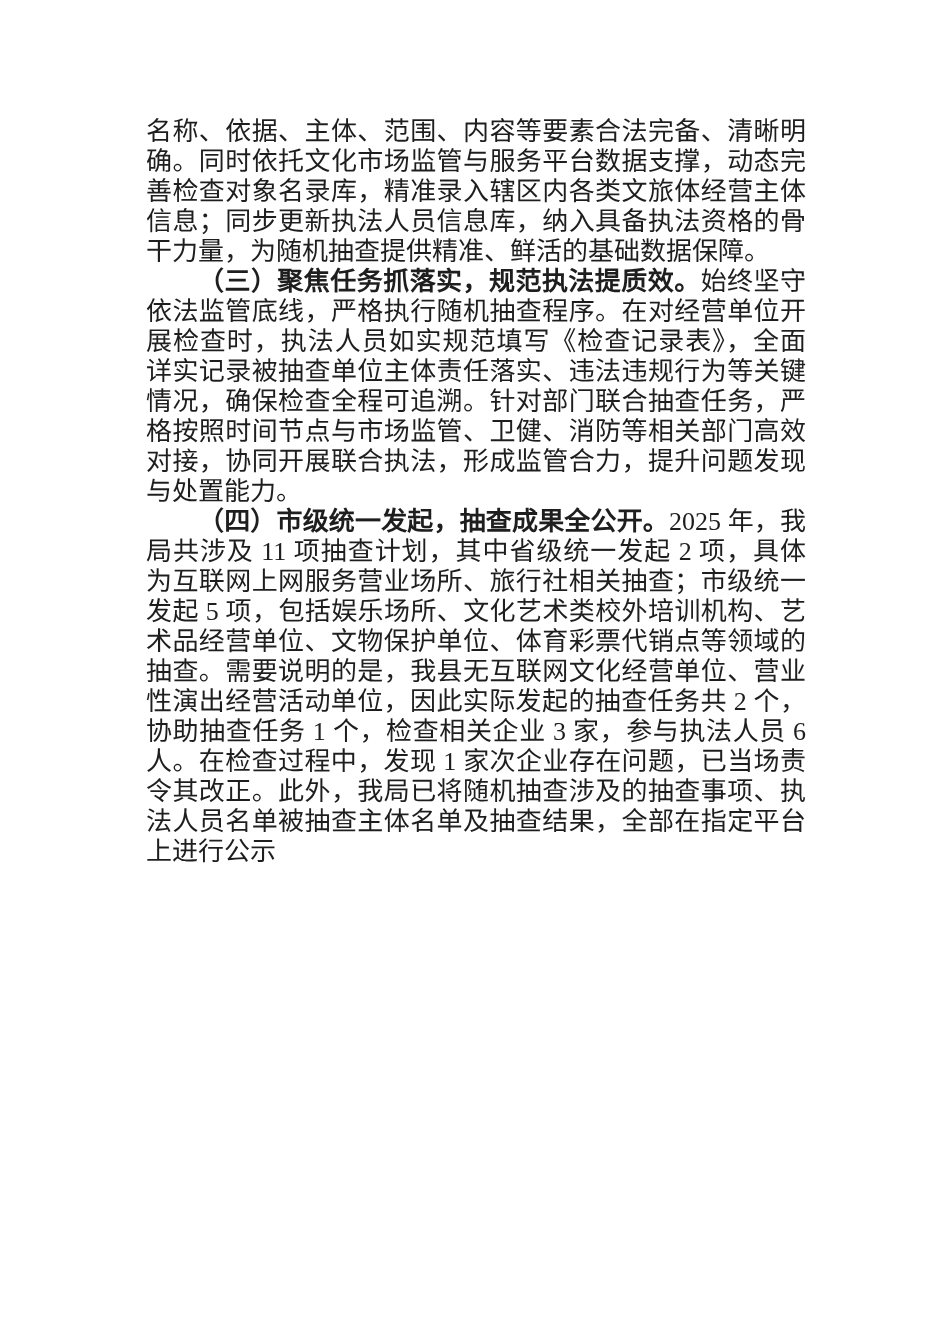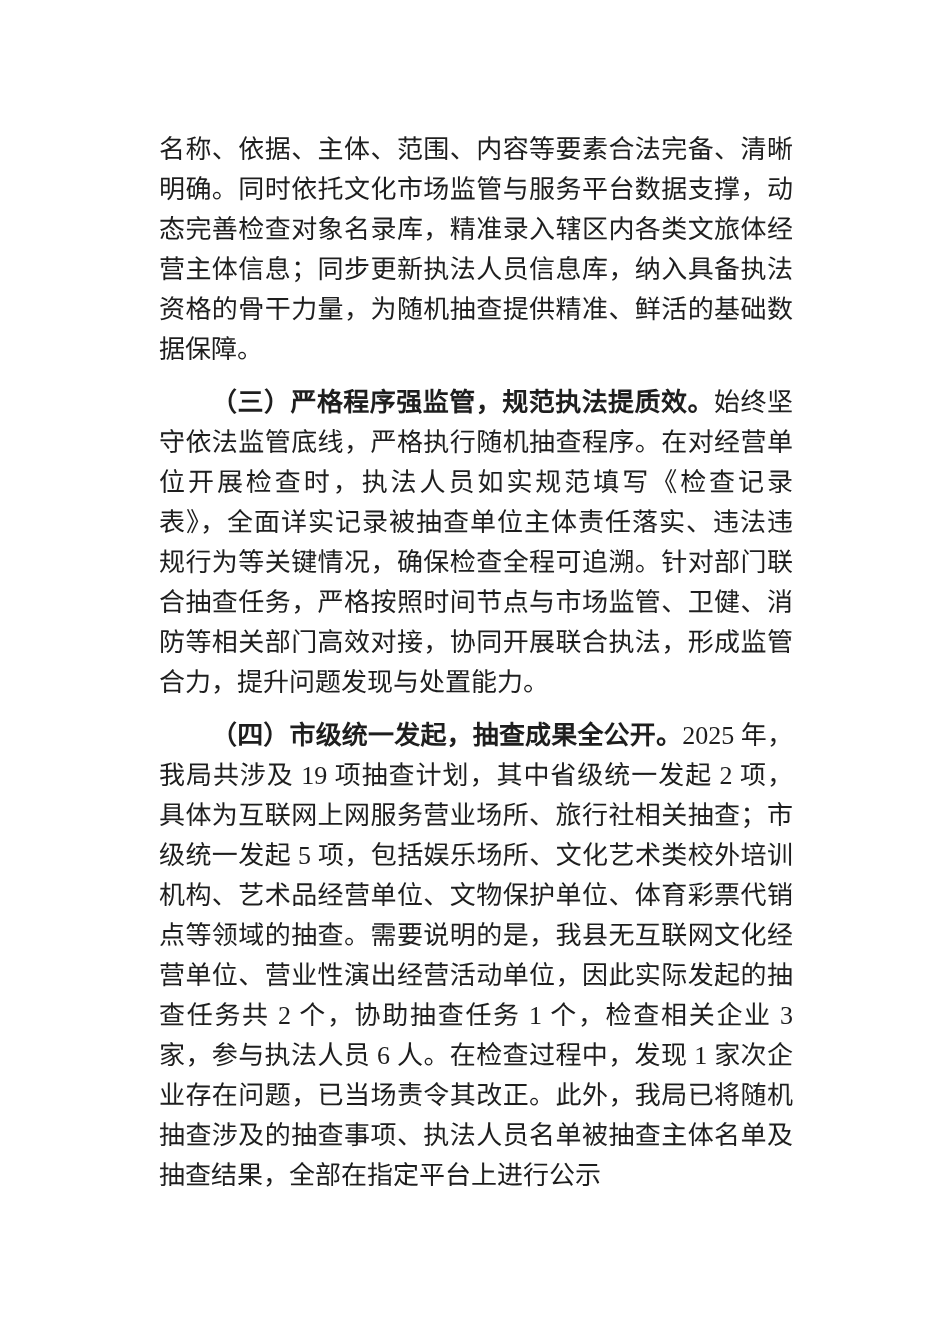--- a/index.html
+++ b/index.html
@@ -15,24 +15,24 @@
     margin: 0 auto;
     background: #ffffff;
     padding: 117px 144px 0 146px;
     overflow: hidden;
     font-family: "Liberation Serif", serif;
   }
   .doc-body {
     width: 100%;
   }
   p.para {
-    margin: 13px;
+    margin: 0;
     padding: 0;
     font-size: 26px;
-    line-height: 40px;
+    line-height: 30px;
     color: #1e1e1e;
     text-align: justify;
     text-justify: inter-character;
     word-break: break-all;
     overflow-wrap: anywhere;
     font-family: "Liberation Serif", serif;
   }
   p.para.indent {
     text-indent: 2em;
   }
@@ -42,16 +42,16 @@
   .run-bold {
     font-weight: bold;
   }
 </style>
 </head>
 <body>
 
 <main class="page" style="background: rgb(255, 255, 255); color: rgb(30, 30, 30);">
   <section class="doc-body" id="doc-body">
       <p class="para"><span class="run">名称、依据、主体、范围、内容等要素合法完备、清晰明确。同时依托文化市场监管与服务平台数据支撑，动态完善检查对象名录库，精准录入辖区内各类文旅体经营主体信息；同步更新执法人员信息库，纳入具备执法资格的骨干力量，为随机抽查提供精准、鲜活的基础数据保障。</span></p>
-      <p class="para indent"><span class="run run-bold">（三）严格程序强监管，规范执法提质效。</span><span class="run">始终坚守依法监管底线，严格执行随机抽查程序。在对经营单位开展检查时，执法人员如实规范填写《检查记录表》，全面详实记录被抽查单位主体责任落实、违法违规行为等关键情况，确保检查全程可追溯。针对部门联合抽查任务，严格按照时间节点与市场监管、卫健、消防等相关部门高效对接，协同开展联合执法，形成监管合力，提升问题发现与处置能力。</span></p>
-      <p class="para indent"><span class="run run-bold">（四）市级统一发起，抽查成果全公开。</span><span class="run">2025 年，我局共涉及 19 项抽查计划，其中省级统一发起 2 项，具体为互联网上网服务营业场所、旅行社相关抽查；市级统一发起 5 项，包括娱乐场所、文化艺术类校外培训机构、艺术品经营单位、文物保护单位、体育彩票代销点等领域的抽查。需要说明的是，我县无互联网文化经营单位、营业性演出经营活动单位，因此实际发起的抽查任务共 2 个，协助抽查任务 1 个，检查相关企业 3 家，参与执法人员 6 人。在检查过程中，发现 1 家次企业存在问题，已当场责令其改正。此外，我局已将随机抽查涉及的抽查事项、执法人员名单被抽查主体名单及抽查结果，全部在指定平台上进行公示</span></p>
+      <p class="para indent"><span class="run run-bold">（三）聚焦任务抓落实，规范执法提质效。</span><span class="run">始终坚守依法监管底线，严格执行随机抽查程序。在对经营单位开展检查时，执法人员如实规范填写《检查记录表》，全面详实记录被抽查单位主体责任落实、违法违规行为等关键情况，确保检查全程可追溯。针对部门联合抽查任务，严格按照时间节点与市场监管、卫健、消防等相关部门高效对接，协同开展联合执法，形成监管合力，提升问题发现与处置能力。</span></p>
+      <p class="para indent"><span class="run run-bold">（四）市级统一发起，抽查成果全公开。</span><span class="run">2025 年，我局共涉及 11 项抽查计划，其中省级统一发起 2 项，具体为互联网上网服务营业场所、旅行社相关抽查；市级统一发起 5 项，包括娱乐场所、文化艺术类校外培训机构、艺术品经营单位、文物保护单位、体育彩票代销点等领域的抽查。需要说明的是，我县无互联网文化经营单位、营业性演出经营活动单位，因此实际发起的抽查任务共 2 个，协助抽查任务 1 个，检查相关企业 3 家，参与执法人员 6 人。在检查过程中，发现 1 家次企业存在问题，已当场责令其改正。此外，我局已将随机抽查涉及的抽查事项、执法人员名单被抽查主体名单及抽查结果，全部在指定平台上进行公示</span></p>
     </section>
 </main>
 
 </body></html>

